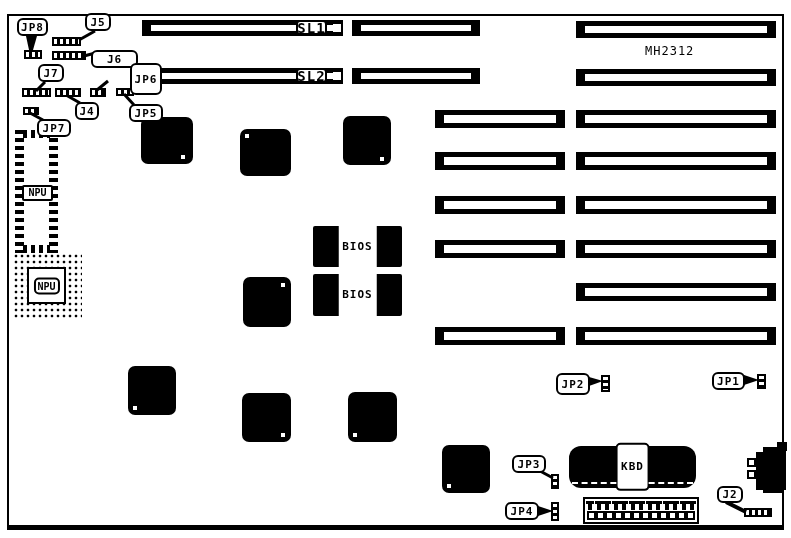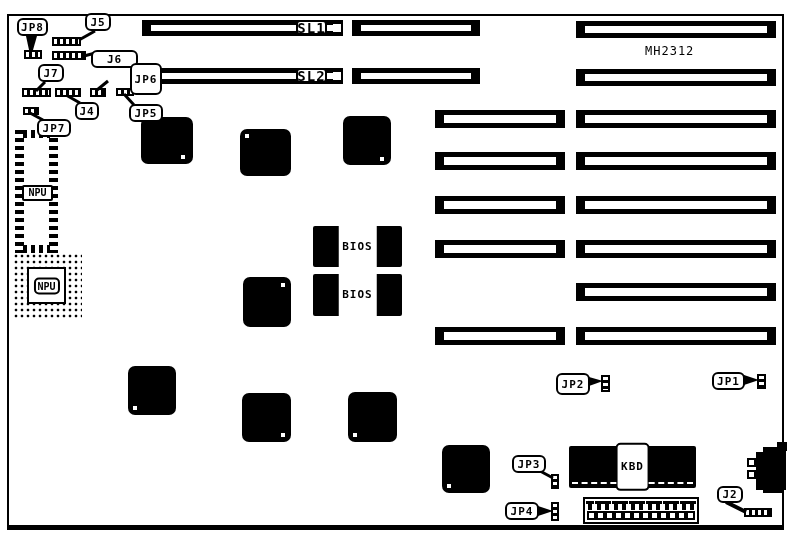--- a/index.html
+++ b/index.html
@@ -168,21 +168,21 @@
   <div class="chip" style="left:242px;top:393px;width:49px;height:49px;">
       <span class="dot" style="left:39px;top:40px;"></span>
     </div>
   <div class="chip" style="left:348px;top:392px;width:49px;height:50px;">
       <span class="dot" style="left:5px;top:41px;"></span>
     </div>
   <div class="chip" style="left:442px;top:445px;width:48px;height:48px;">
       <span class="dot" style="left:5px;top:39px;"></span>
     </div>
 
-  <div class="chip" style="left:569px;top:446px;width:127px;height:42px;border-radius:2px;">
+  <div class="chip" style="left:569px;top:446px;width:127px;height:42px;border-radius:12px;">
     <span class="chip-label boxed">KBD</span>
     <span class="kbd-pinline"></span>
   </div>
 
   <div class="hdr">
     <div class="row1">
         <span class="pin"></span>
         <span class="pin"></span>
         <span class="pin"></span>
         <span class="pin"></span>

